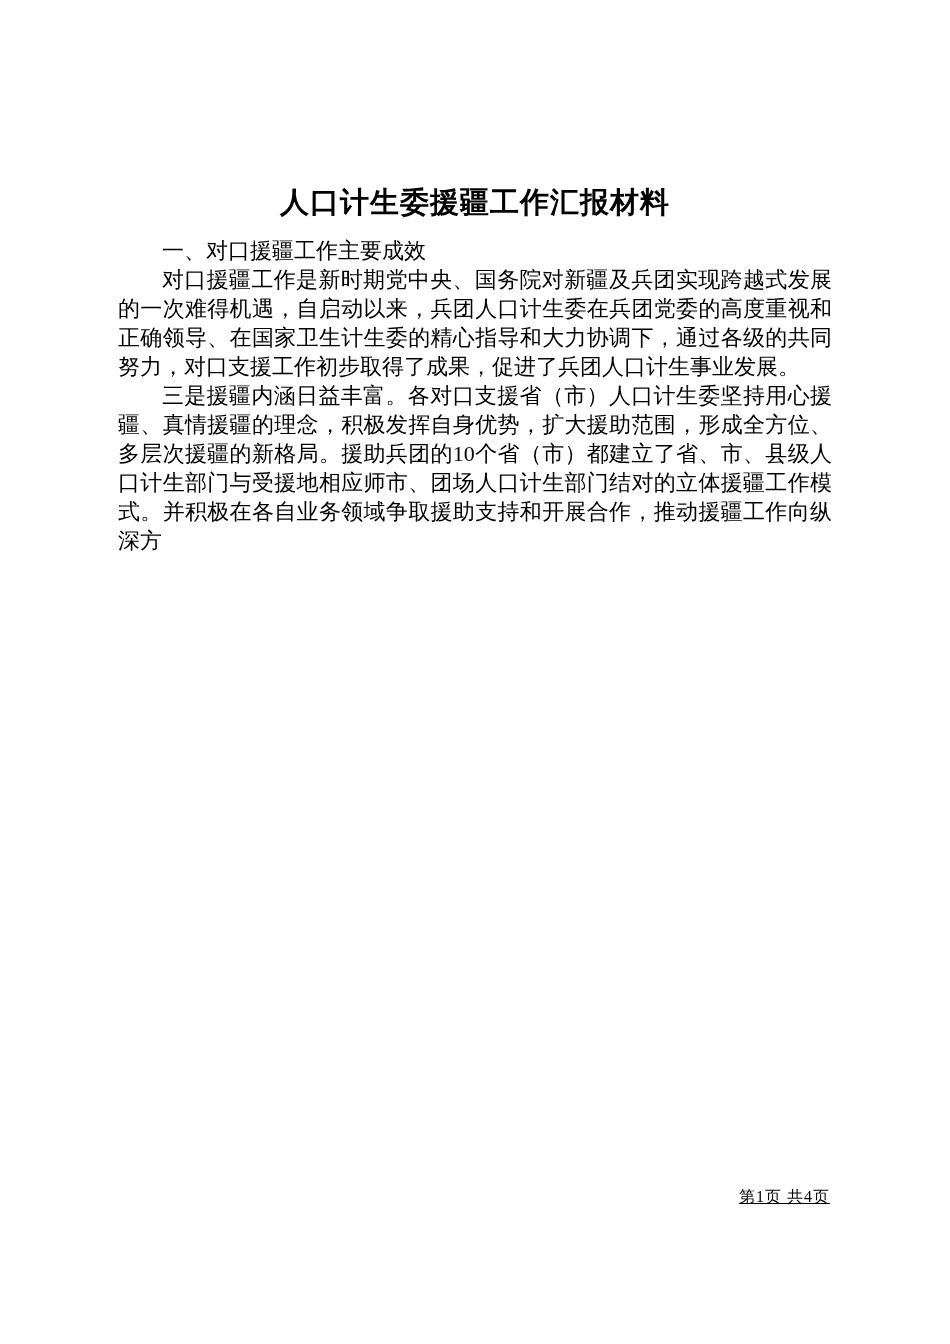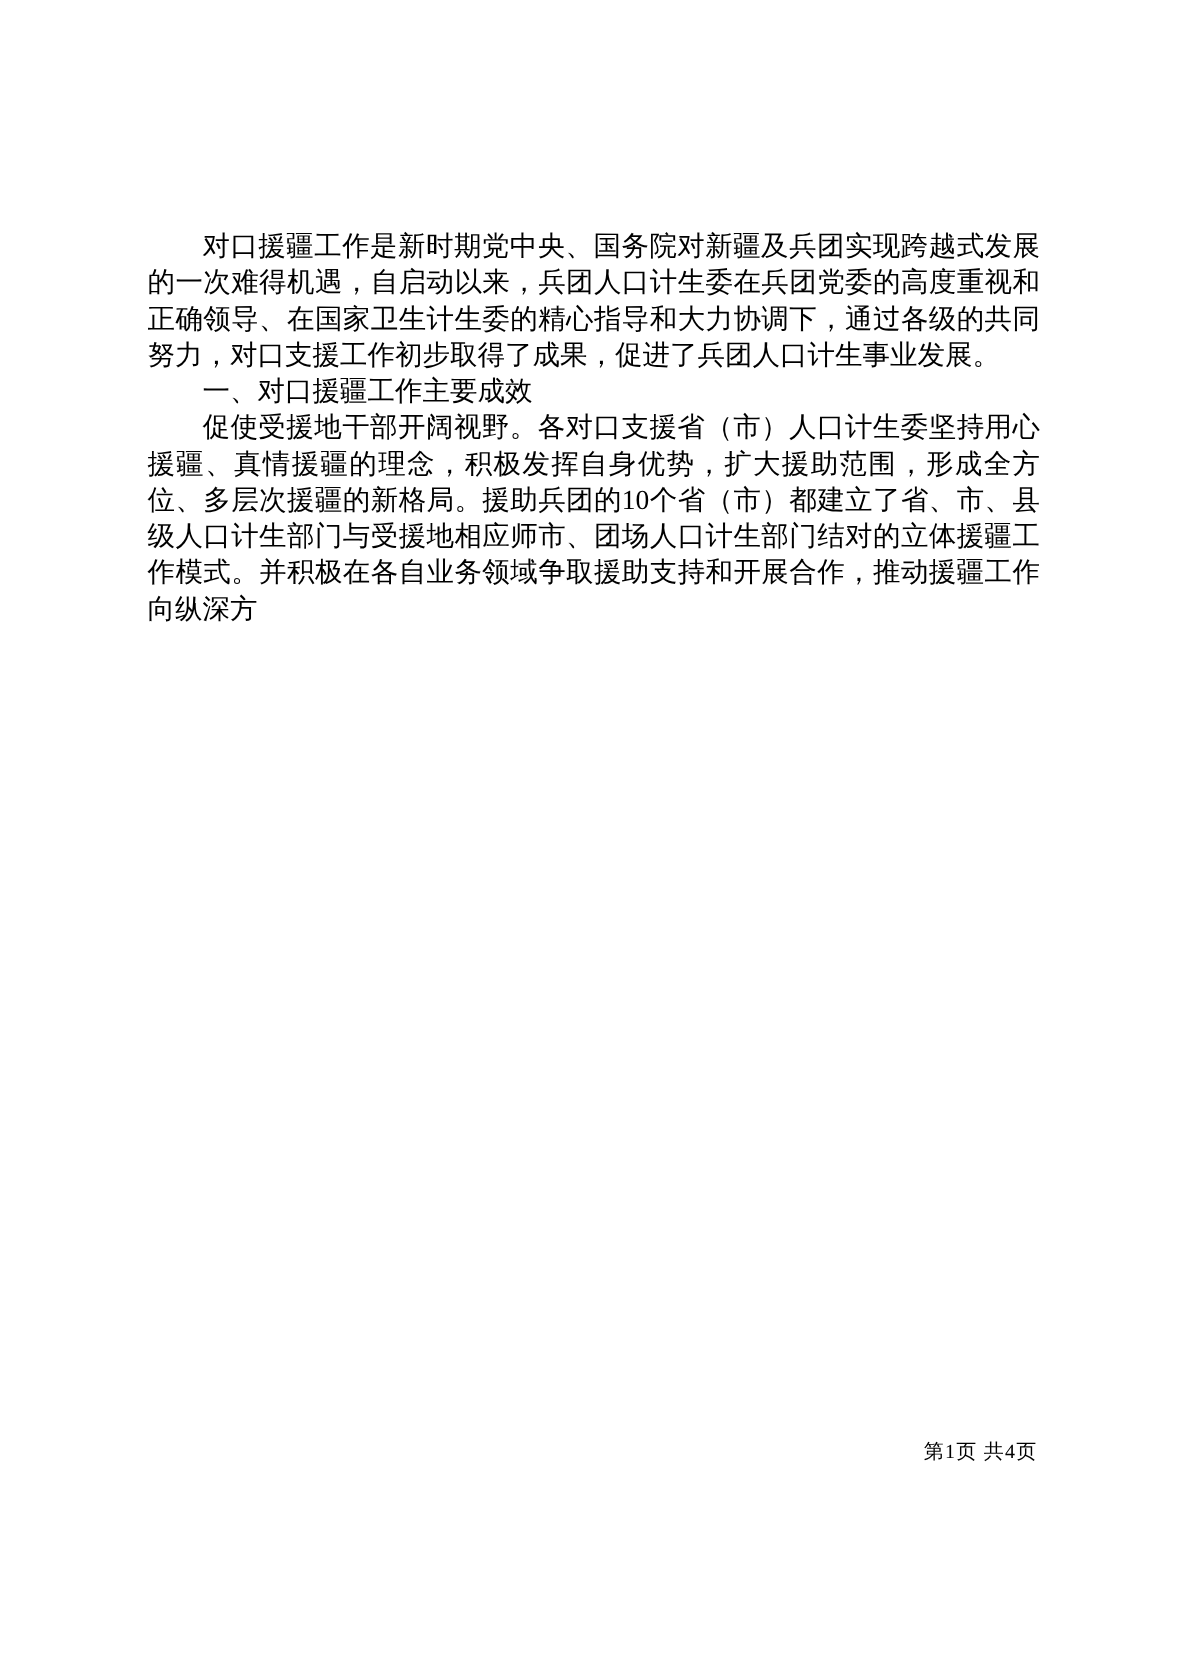--- a/index.html
+++ b/index.html
@@ -38,37 +38,39 @@
     text-justify: inter-ideograph;
     text-indent: 2em;
     word-break: break-all;
   }
   .para:last-of-type:after {
     
     content: "";
   }
   .page-footer {
     position: absolute;
-    top: 1152px;
+    top: 1187px;
     right: 120px;
     font-size: 16px;
     letter-spacing: 1px;
     line-height: 20px;
+    text-decoration: underline;
   }
 </style>
 </head>
 <body>
 
 <div class="page">
 
+  <h1 class="doc-title">人口计生委援疆工作汇报材料</h1>
+
+  <p class="para">一、对口援疆工作主要成效</p>
 
   <p class="para">对口援疆工作是新时期党中央、国务院对新疆及兵团实现跨越式发展的一次难得机遇，自启动以来，兵团人口计生委在兵团党委的高度重视和正确领导、在国家卫生计生委的精心指导和大力协调下，通过各级的共同努力，对口支援工作初步取得了成果，促进了兵团人口计生事业发展。</p>
-
-  <p class="para">一、对口援疆工作主要成效</p>
 
 
 
 
-  <p class="para">促使受援地干部开阔视野。各对口支援省（市）人口计生委坚持用心援疆、真情援疆的理念，积极发挥自身优势，扩大援助范围，形成全方位、多层次援疆的新格局。援助兵团的10个省（市）都建立了省、市、县级人口计生部门与受援地相应师市、团场人口计生部门结对的立体援疆工作模式。并积极在各自业务领域争取援助支持和开展合作，推动援疆工作向纵深方</p>
+  <p class="para">三是援疆内涵日益丰富。各对口支援省（市）人口计生委坚持用心援疆、真情援疆的理念，积极发挥自身优势，扩大援助范围，形成全方位、多层次援疆的新格局。援助兵团的10个省（市）都建立了省、市、县级人口计生部门与受援地相应师市、团场人口计生部门结对的立体援疆工作模式。并积极在各自业务领域争取援助支持和开展合作，推动援疆工作向纵深方</p>
 
   <div class="page-footer">第1页  共4页</div>
 
 </div>
 
 </body></html>

